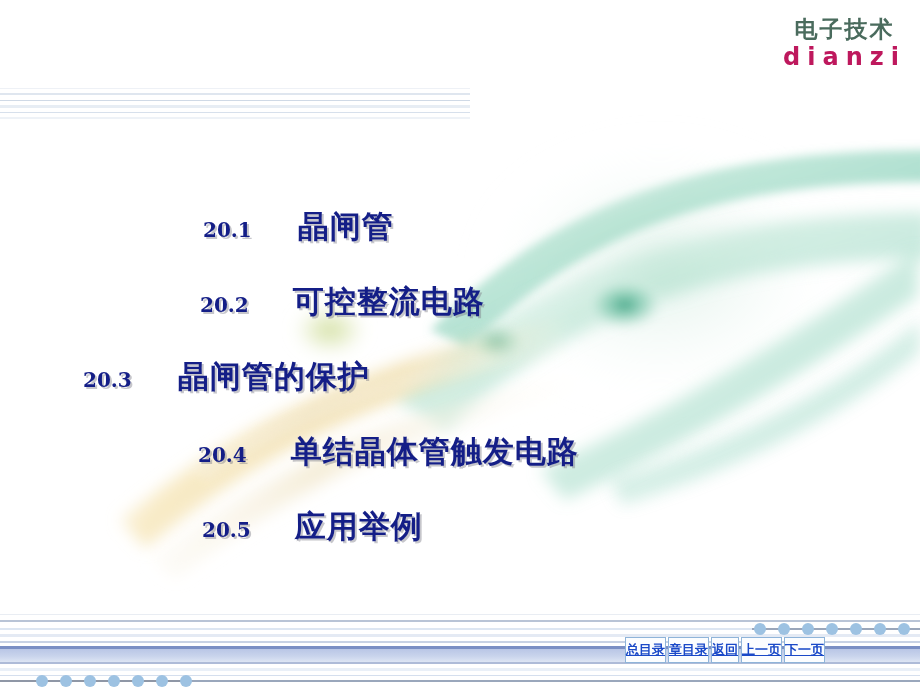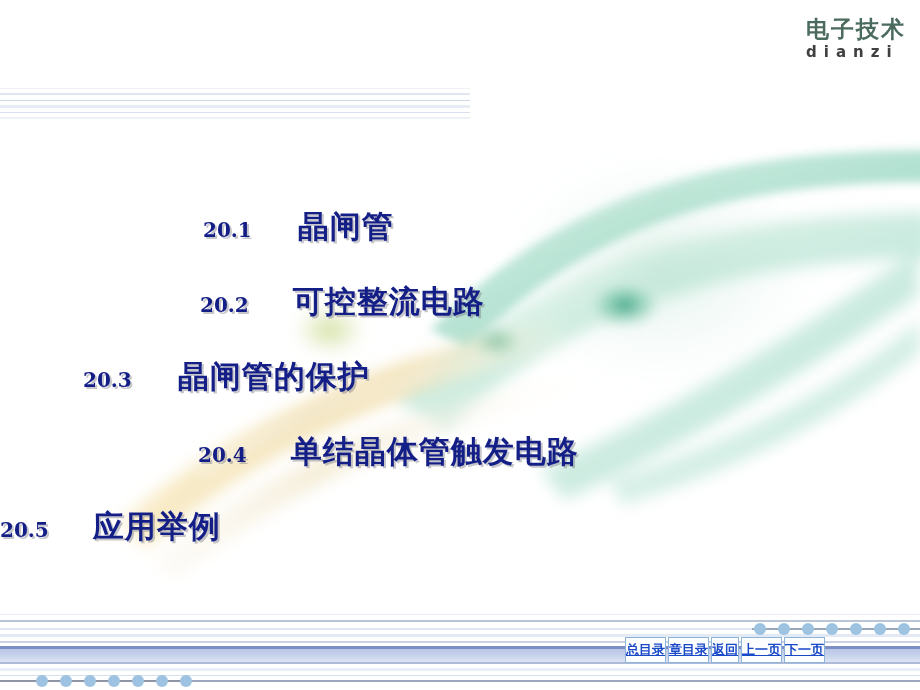--- a/index.html
+++ b/index.html
@@ -43,36 +43,37 @@
   .toprules i.r3 { top: 12px; background: #cfd9e6; }
   .toprules i.r4 { top: 17px; background: #e7edf4; height:3px; }
   .toprules i.r5 { top: 24px; background: #d7e0ec; }
   .toprules i.r6 { top: 29px; background: #eef2f7; height:2px; }
 
   
   .logo {
     position: absolute;
     right: 14px;
     top: 18px;
+    text-align: center;
     line-height: 1;
   }
   .logo .cn {
     font-family: "DejaVu Sans", sans-serif;
     font-size: 23px;
     font-weight: 700;
     letter-spacing: 2px;
     color: #4a6b5d;
   }
   .logo .en {
     margin-top: 4px;
     font-family: "DejaVu Sans", sans-serif;
-    font-size: 15px;
+    font-size: 24px;
     font-weight: 700;
     letter-spacing: 7px;
-    color: #404040;
+    color: #be185d;
   }
 
   
   .title {
     position: absolute;
     left: 0; top: 73px;
     width: 920px;
     text-align: center;
     font-family: "DejaVu Serif", "Liberation Serif", serif;
     font-size: 45px;
@@ -113,21 +114,21 @@
     margin-top: 20px;
   }
   .toc-row.i0 { padding-left: 203px; }
   .toc-row.i0 .txt { margin-left: 46px; }
   .toc-row.i1 { padding-left: 200px; }
   .toc-row.i1 .txt { margin-left: 44px; }
   .toc-row.i2 { padding-left: 83px; }
   .toc-row.i2 .txt { margin-left: 46px; }
   .toc-row.i3 { padding-left: 198px; }
   .toc-row.i3 .txt { margin-left: 44px; }
-  .toc-row.i4 { }
+  .toc-row.i4 { padding-left: 202px; }
   .toc-row.i4 .txt { margin-left: 44px; }
 
   
   .band { position: absolute; left: 0; width: 920px; pointer-events: none; }
   .band i { position: absolute; left: 0; width: 100%; display: block; }
 
   .band-a { top: 612px; height: 12px; }
   .band-a i.a1 { top: 2px;  height: 1px;  background: #e9edf3; }
   .band-a i.a2 { top: 8px;  height: 2px;  background: #b9c4d6; }
 

